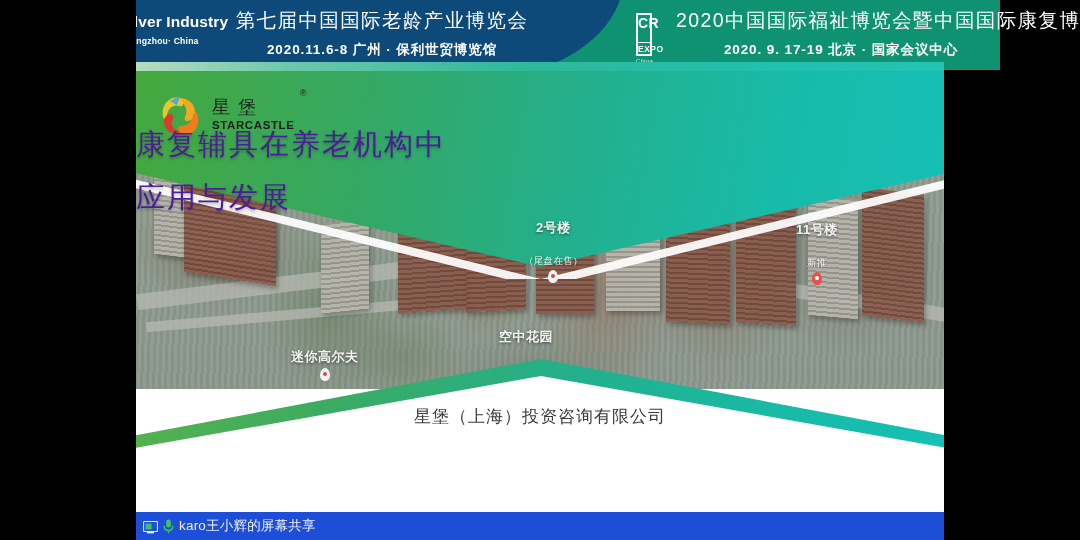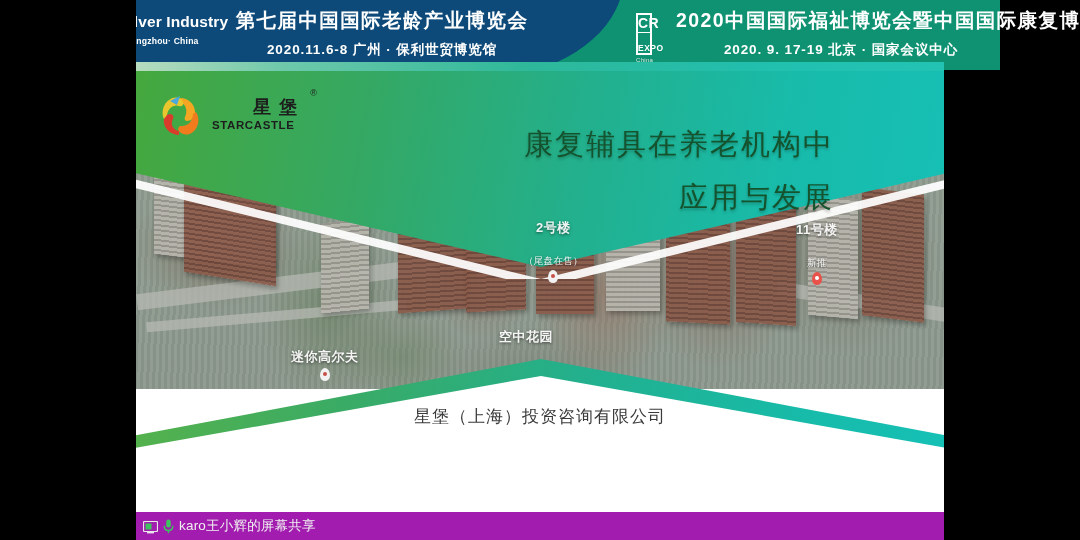--- a/index.html
+++ b/index.html
@@ -66,41 +66,41 @@
     font-size: 15.5px; font-weight: 700; letter-spacing: .1px;
   }
   .brand-left-sub {
     font-size: 8.6px; font-weight: 600; letter-spacing: .2px; margin-top: 1px;
   }
   .banner-title-left {
     position: absolute; left: 150px; top: 7px;
     width: 340px; text-align: center; color: #fff;
   }
   .bt-main {
-    font-size: 19.5px; font-weight: 700; letter-spacing: 1.4px;
+    font-size: 19.5px; font-weight: 400; letter-spacing: 1.4px;
     white-space: nowrap;
   }
   .bt-sub {
     font-size: 13.5px; font-weight: 600; letter-spacing: .9px;
     margin-top: 7px; white-space: nowrap;
   }
 
   
   .cr-logo {
     position: absolute; left: 574px; top: 13px;
     width: 16px; text-align: center;
   }
   .cr-box {
     border: 2px solid #fff; color: #fff;
     padding: 1px 0 0 0; line-height: 1;
   }
   .cr-top { font-size: 14px; font-weight: 700; letter-spacing: .5px; }
   .cr-bot {
     font-size: 8.5px; font-weight: 700; letter-spacing: .5px;
-    border-top: 1.5px solid #fff; margin-top: 2px; padding-top: 11px;
+    border-top: 1.5px solid #fff; margin-top: 12px; padding-top: 2px;
   }
   .cr-sub {
     color: #d8e8e2; font-size: 6px; margin-top: 2px; letter-spacing: .3px;
   }
   .banner-title-right {
     position: absolute; left: 614px; top: 7px;
     width: 330px; text-align: center; color: #fff;
   }
 
   
@@ -177,35 +177,35 @@
   }
 
   
   .starcastle {
     position: absolute; left: 22px; top: 21px;
     display: flex; align-items: center; gap: 8px; z-index: 6;
   }
   .sc-mark { width: 46px; height: 46px; }
   .sc-text { line-height: 1; position: relative; }
   .sc-cn {
-    font-size: 18px; font-weight: 700; color: #1d1d1d; letter-spacing: 8px; margin-left: 41px;
+    font-size: 18px; font-weight: 400; color: #1d1d1d; letter-spacing: 8px;
   }
   .sc-en {
     font-size: 11.5px; font-weight: 700; color: #1d1d1d;
     letter-spacing: .6px; margin-top: 4px;
   }
   .sc-reg {
     position: absolute; right: -12px; top: -9px;
     font-size: 9px; color: #1d1d1d;
   }
 
   
   .slide-title {
     position: absolute; left: 0; top: 54px; width: 698px;
-    text-align: right; z-index: 6; color: #14532d;
+    text-align: left; z-index: 6; color: #4c1d95;
     text-shadow: 0 2px 3px rgba(0,0,0,.25);
   }
   .st-l1 { font-size: 29px; font-weight: 400; letter-spacing: 2px; }
   .st-l2 { font-size: 29px; font-weight: 400; letter-spacing: 2px; margin-top: 13px; }
 
   
   .maplabel {
     position: absolute; z-index: 5; text-align: center;
     color: rgba(255,255,255,.93);
     text-shadow: 0 1px 3px rgba(0,0,0,.55);
@@ -231,21 +231,21 @@
     position: absolute; left: 0; top: 334px; width: 808px;
     text-align: center; z-index: 7; color: #3a3a3a;
   }
   .sf-l1 { font-size: 17px; letter-spacing: 1px; }
   .sf-l2 { font-size: 17px; letter-spacing: 1px; margin-top: 21px; }
 
   
   .sharebar {
     position: absolute; left: 136px; top: 512px;
     width: 808px; height: 28px;
-    background: #a21caf;
+    background: #1d4ed8;
     display: flex; align-items: center; gap: 5px;
     padding-left: 7px;
   }
   .share-icon { width: 15px; height: 13px; flex: 0 0 auto; }
   .mic-icon { width: 11px; height: 15px; flex: 0 0 auto; }
   .share-text {
     color: #f0f0f0; font-size: 13.5px; letter-spacing: .2px;
     font-family: "Liberation Sans", "DejaVu Sans", sans-serif;
   }
   .letterbox-l { position: absolute; left: 0; top: 0; width: 136px; height: 540px; background: #000; }

